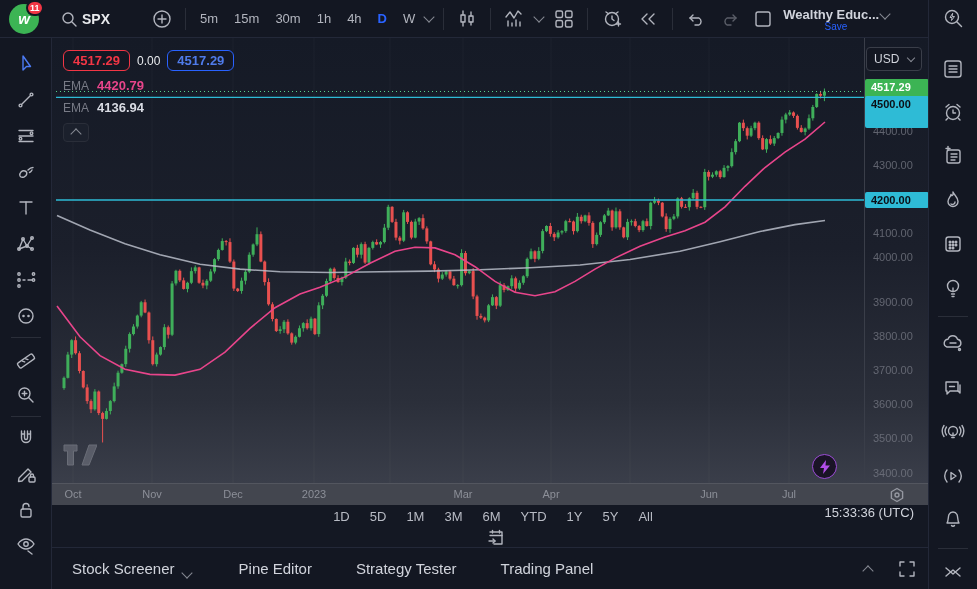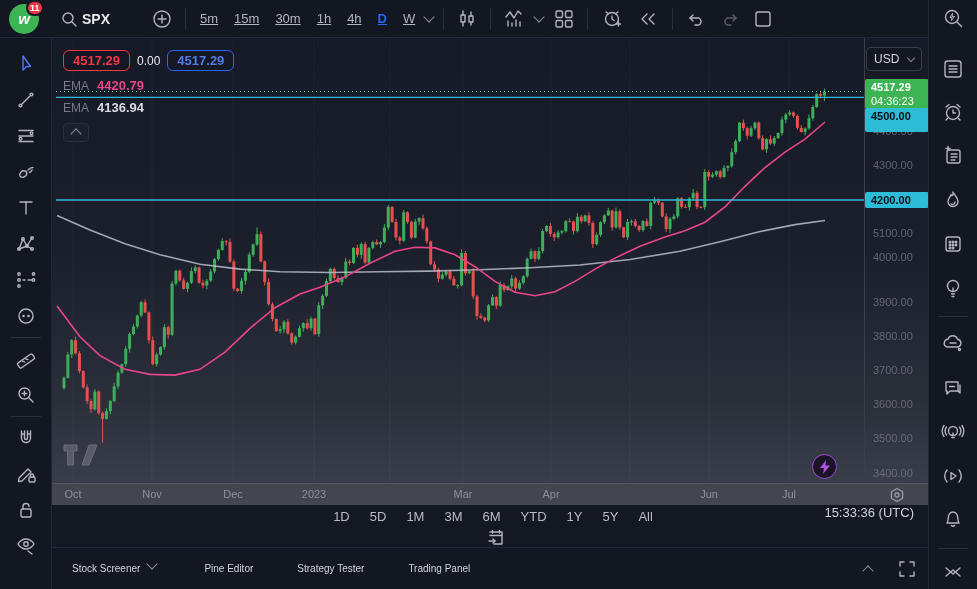--- a/index.html
+++ b/index.html
@@ -16,21 +16,21 @@
     border-radius:4px; cursor:pointer; color:#d1d4dc; }
   .logo-wrap { position:relative; width:46px; height:38px; }
   .logo { position:absolute; left:9px; top:4px; width:30px; height:30px; border-radius:50%;
     background:#3cb454; display:flex; align-items:center; justify-content:center;
     color:#fff; font-weight:bold; font-size:15px; font-style:italic; }
   .logo-badge { position:absolute; left:26px; top:0px; min-width:17px; height:16px; border-radius:9px;
     background:#f23645; border:2px solid #131722; color:#fff; font-size:9px; font-weight:bold;
     display:flex; align-items:center; justify-content:center; padding:0 2px; }
   .symbol-label { font-size:14px; font-weight:bold; color:#e8eaed; margin-left:4px; }
   .tf { font-size:13px; color:#b2b5be; padding:0 8px; height:28px; display:flex; align-items:center;
-    border-radius:4px; cursor:pointer;text-decoration:underline; }
+    border-radius:4px; cursor:pointer; }
   .tf.active { color:#2962ff; font-weight:bold; }
   .save-widget { position:relative; display:flex; align-items:center; cursor:pointer; height:38px; padding:0 4px; }
   .save-title { font-size:13px; font-weight:bold; color:#d1d4dc; margin-top:-8px; }
   .save-sub { position:absolute; left:50%; transform:translateX(-60%); top:21px; font-size:10px; color:#2962ff; }
 
   svg.ic { display:block; stroke:#b2b5be; fill:none; stroke-width:1.4; stroke-linecap:round; stroke-linejoin:round; }
   .chev { width:8px; height:8px; border-right:1.5px solid #868993; border-bottom:1.5px solid #868993;
     transform:rotate(45deg); margin:-3px 4px 0 2px; }
   .dim { opacity:.45; }
 
@@ -49,21 +49,21 @@
   #plot-svg { position:absolute; left:0; top:0; }
   #time-axis { position:absolute; left:0; top:445px; width:876px; height:22px; background:#43464f;
     border-top:1px solid #53565f; font-size:11px; color:#9b9eа6; z-index:5; }
   .time-label { position:absolute; top:4px; transform:translateX(-50%); color:#8c8f98; font-size:11px; cursor:default; }
   #price-scale { position:absolute; left:812px; top:0; width:64px; height:445px; border-left:1px solid #3a3e49;
     z-index:6; cursor:ns-resize; }
   .tick { position:absolute; left:8px; font-size:11px; color:#787b86; opacity:.75; }
   .badge { position:absolute; left:0px; width:64px; text-align:left; padding-left:6px; font-size:11px;
     font-weight:bold; border-radius:2px; z-index:8; }
   #last-badge { background:#3cb454; color:#fff; top:41px; height:30px; line-height:14px; padding-top:1px; }
-  #hline1-badge { background:#2ebbd6; color:#0b0e15; top:70px; height:24px; line-height:16px; }
+  #hline1-badge { background:#2ebbd6; color:#0b0e15; top:58px; height:32px; line-height:16px; }
   #hline2-badge { background:#2ebbd6; color:#0b0e15; top:154px; height:16px; line-height:16px; }
   #usd-select { position:absolute; right:6px; top:9px; width:56px; height:24px; border:1px solid #3a3e49;
     border-radius:4px; display:flex; align-items:center; justify-content:space-between; padding:0 7px;
     font-size:12px; color:#d1d4dc; background:#131722cc; z-index:9; cursor:pointer; }
   #legend { position:absolute; left:11px; top:12px; z-index:7; }
   #change-line { font-size:13px; color:#4bd08c; margin-bottom:6px; }
   #trade-row { display:flex; align-items:center; }
   .trade-btn { border:1px solid; border-radius:6px; font-size:13px; font-weight:bold; padding:2px 9px; cursor:pointer; background:#131722aa; }
   #sell-btn { border-color:#f23645; color:#f23645; }
   #buy-btn { border-color:#2962ff; color:#4f7bea; }
@@ -83,21 +83,21 @@
   
   #range-bar { position:absolute; left:52px; top:505px; width:876px; height:43px; background:#141823;
     border-bottom:1px solid #232838; display:flex; align-items:center; padding-left:12px; z-index:20;flex-direction:column; }
   .range-btn { font-size:13px; color:#b8bbc4; padding:4px 7px; margin-right:6px; border-radius:4px; cursor:pointer; }
   #range-sep { width:1px; height:22px; background:#2a2e39; margin:0 8px; }
   #clock { position:absolute; right:14px; font-size:13px; color:#d1d4dc; cursor:pointer; }
 
   
   #bottom-panel { position:absolute; left:52px; top:548px; width:876px; height:41px; background:#131722;
     display:flex; align-items:center; padding-left:20px; z-index:20; }
-  .bp-tab { font-size:10px; color:#d1d4dc; margin-right:44px; display:flex; align-items:flex-start; cursor:pointer; }
+  .bp-tab { font-size:15px; color:#d1d4dc; margin-right:44px; display:flex; align-items:flex-end; cursor:pointer; }
   #bp-icons { position:absolute; right:12px; display:flex; align-items:center; gap:22px; }
 
   
   #right-sidebar { position:absolute; left:928px; top:0; width:49px; height:589px; background:#131722;
     border-left:1px solid #232838; display:flex; flex-direction:column; align-items:center; z-index:40; }
   .rs-item { width:36px; height:36px; margin-top:10px; display:flex; align-items:center; justify-content:center;
     border-radius:4px; cursor:pointer; }
   .rs-div { width:30px; height:1px; background:#2a2e39; margin-top:12px; }
 </style>
 </head>
@@ -192,20 +192,25 @@
     <div class="tt-btn dim">
       <svg class="ic" width="20" height="18" viewBox="0 0 20 18">
         <path d="M16,8 H7 A4,4 0 0 0 7,15 H11"></path>
           <polyline points="13,5 16,8 13,11"></polyline>
         </svg>
     </div>
     <div class="tt-btn">
       <svg class="ic" width="18" height="18" viewBox="0 0 18 18">
         <rect x="2" y="2" width="14" height="14" rx="2"></rect>
         </svg>
+    </div>
+    <div class="save-widget">
+      <span class="save-title">Wealthy Educ...</span>
+      <div class="chev" style="margin-top:-10px;"></div>
+      <span class="save-sub">Save</span>
     </div>
   </header>
 
   <aside id="left-toolbar">
     <div class="lt-item" style="margin-top:8px;">
       <svg class="ic" width="20" height="20" viewBox="0 0 20 20" style="stroke:#4c7bf4;">
         <path d="M7,2 L7,16 L10.5,12.5 L14.5,12.5 Z" fill="none"></path>
         </svg>
     </div>
     <div class="lt-item">
@@ -785,21 +790,21 @@
     <div id="price-scale">
       <div id="last-badge" class="badge">
         <div>4517.29</div>
         <div style="font-weight:normal;">04:36:23</div>
       </div>
       <div id="hline1-badge" class="badge">4500.00</div>
       <div id="hline2-badge" class="badge">4200.00</div>
     <div class="tick" style="top: 86.6px;">4400.00</div>
         <div class="tick" style="top: 120.8px;">4300.00</div>
         <div class="tick" style="top: 155px;">4200.00</div>
-        <div class="tick" style="top: 189.2px;">5100.00</div>
+        <div class="tick" style="top: 189.2px;">4100.00</div>
         <div class="tick" style="top: 213px; text-align: center;">4000.00</div>
         <div class="tick" style="top: 257.6px;">3900.00</div>
         <div class="tick" style="top: 291.8px;">3800.00</div>
         <div class="tick" style="top: 326px;">3700.00</div>
         <div class="tick" style="top: 360.2px;">3600.00</div>
         <div class="tick" style="top: 394.4px;">3500.00</div>
         <div class="tick" style="top: 428.6px;">3400.00</div>
       </div>
     <div id="usd-select">
       <span>USD</span>

